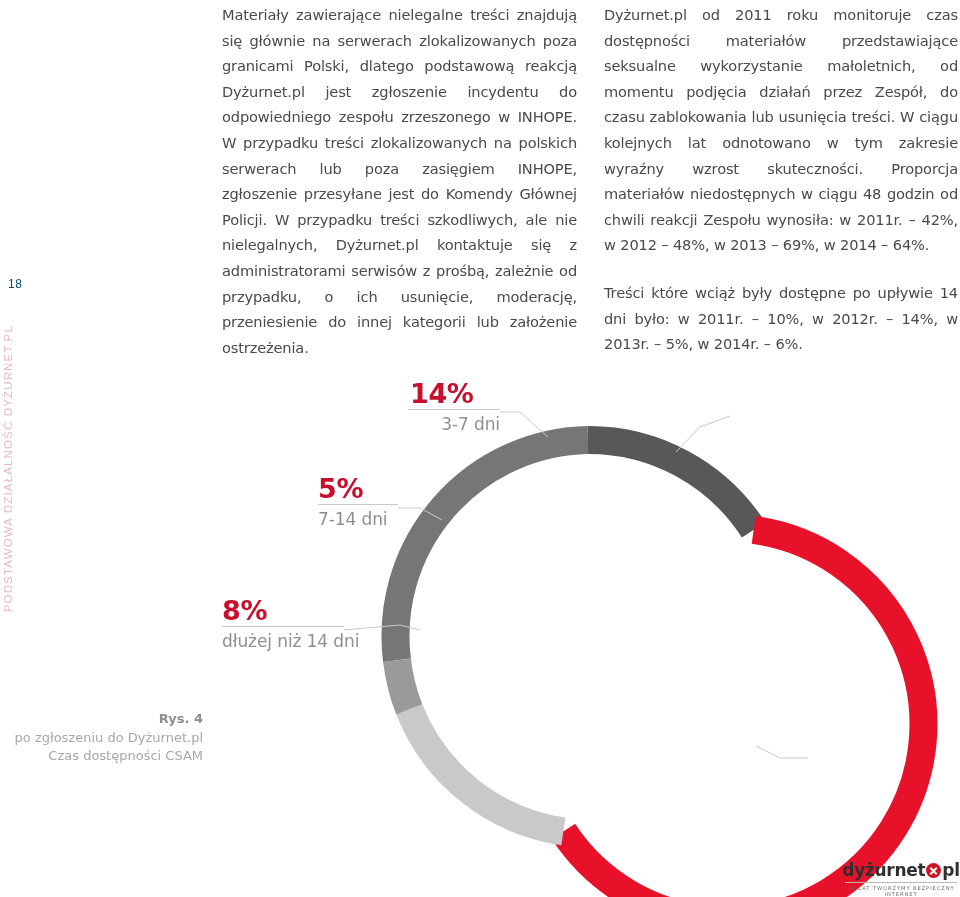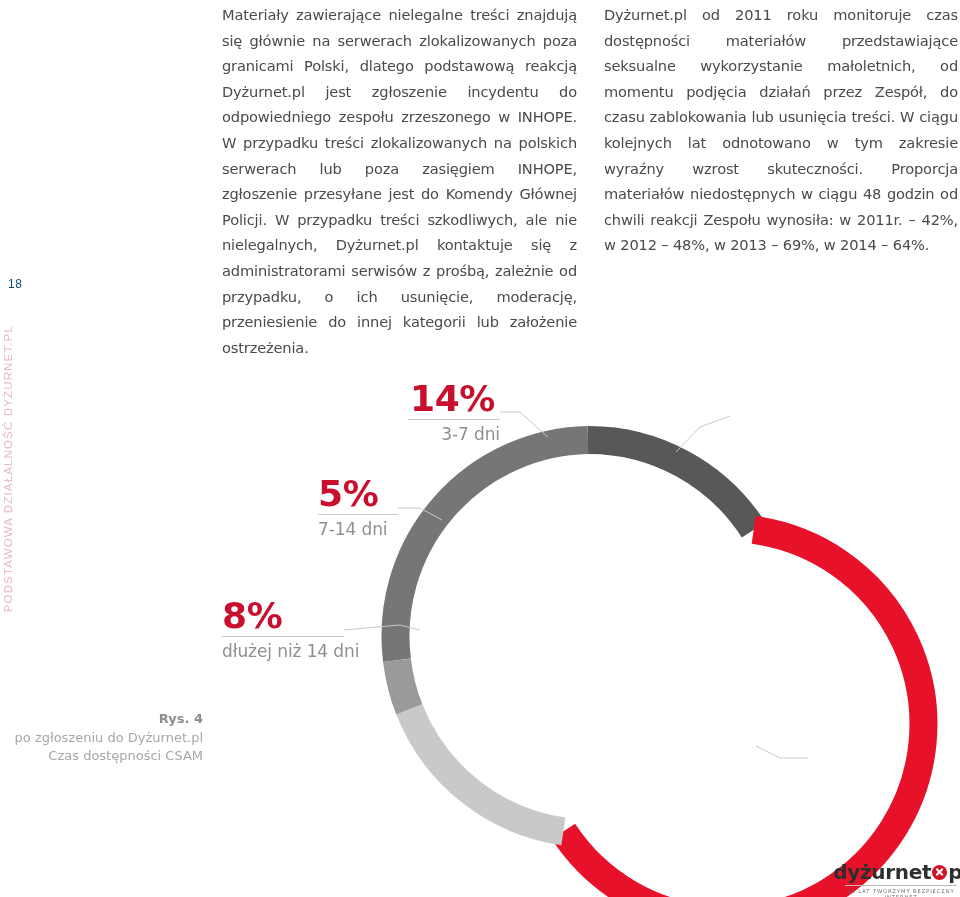--- a/index.html
+++ b/index.html
@@ -80,21 +80,21 @@
     pointer-events: none;
   }
   #donut-svg { position: absolute; left: 0; top: 0; }
 
   .lbl {
     position: absolute;
     white-space: nowrap;
   }
   .lbl .pct {
     display: block;
-    font-size: 36px;
+    font-size: 27px;
     font-weight: bold;
     color: #c8102e;
     line-height: 1.05;
     letter-spacing: -0.4px;
     font-family: "DejaVu Sans", sans-serif;
   }
   .lbl .sub {
     display: block;
     font-size: 17px;
     color: #8f8f8f;
@@ -144,21 +144,21 @@
 
   
   #logo {
     position: absolute;
     left: 845px;
     top: 862px;
     width: 112px;
     text-align: center;
   }
   #logo-wordmark {
-    font-size: 20px;
+    font-size: 17px;
     font-weight: bold;
     color: #2f2f2f;
     letter-spacing: -0.3px;
     line-height: 1;
     display: flex;
     align-items: center;
     justify-content: center;
     font-family: "DejaVu Sans", sans-serif;
   }
   #logo-mark {
@@ -199,20 +199,21 @@
 <div id="side-rail">
   <div id="side-rail-label">PODSTAWOWA DZIAŁALNOŚĆ DYŻURNET.PL</div>
 </div>
 
 <div class="col" id="col-left">
   <p>Materiały zawierające nielegalne treści znajdują się głównie na serwerach zlokalizowanych poza granicami Polski, dlatego podstawową reakcją Dyżurnet.pl jest zgłoszenie incydentu do odpowiedniego zespołu zrzeszonego w INHOPE. W przypadku treści zlokalizowanych na polskich serwerach lub poza zasięgiem INHOPE, zgłoszenie przesyłane jest do Komendy Głównej Policji. W przypadku treści szkodliwych, ale nie nielegalnych, Dyżurnet.pl kontaktuje się z administratorami serwisów z prośbą, zależnie od przypadku, o ich usunięcie, moderację, przeniesienie do innej kategorii lub założenie ostrzeżenia.</p>
 </div>
 
 <div class="col" id="col-right">
   <p>Dyżurnet.pl od 2011 roku monitoruje czas dostępności materiałów przedstawiające seksualne wykorzystanie małoletnich, od momentu podjęcia działań przez Zespół, do czasu zablokowania lub usunięcia treści. W ciągu kolejnych lat odnotowano w tym zakresie wyraźny wzrost skuteczności. Proporcja materiałów niedostępnych w ciągu 48 godzin od chwili reakcji Zespołu wynosiła: w 2011r. – 42%, w 2012 – 48%, w 2013 – 69%, w 2014 – 64%.</p>
+  <p>Treści które wciąż były dostępne po upływie 14 dni było: w 2011r. – 10%, w 2012r. – 14%, w 2013r. – 5%, w 2014r. – 6%.</p>
 </div>
 
 <div id="chart-area">
 
   <svg id="donut-svg" width="960" height="897" viewBox="0 0 960 897">
 
     <g fill="none" stroke-width="28">
 
       <path stroke="#585858" d="M 588 440 A 196 196 0 0 1 753.6 529.9"></path>
 

